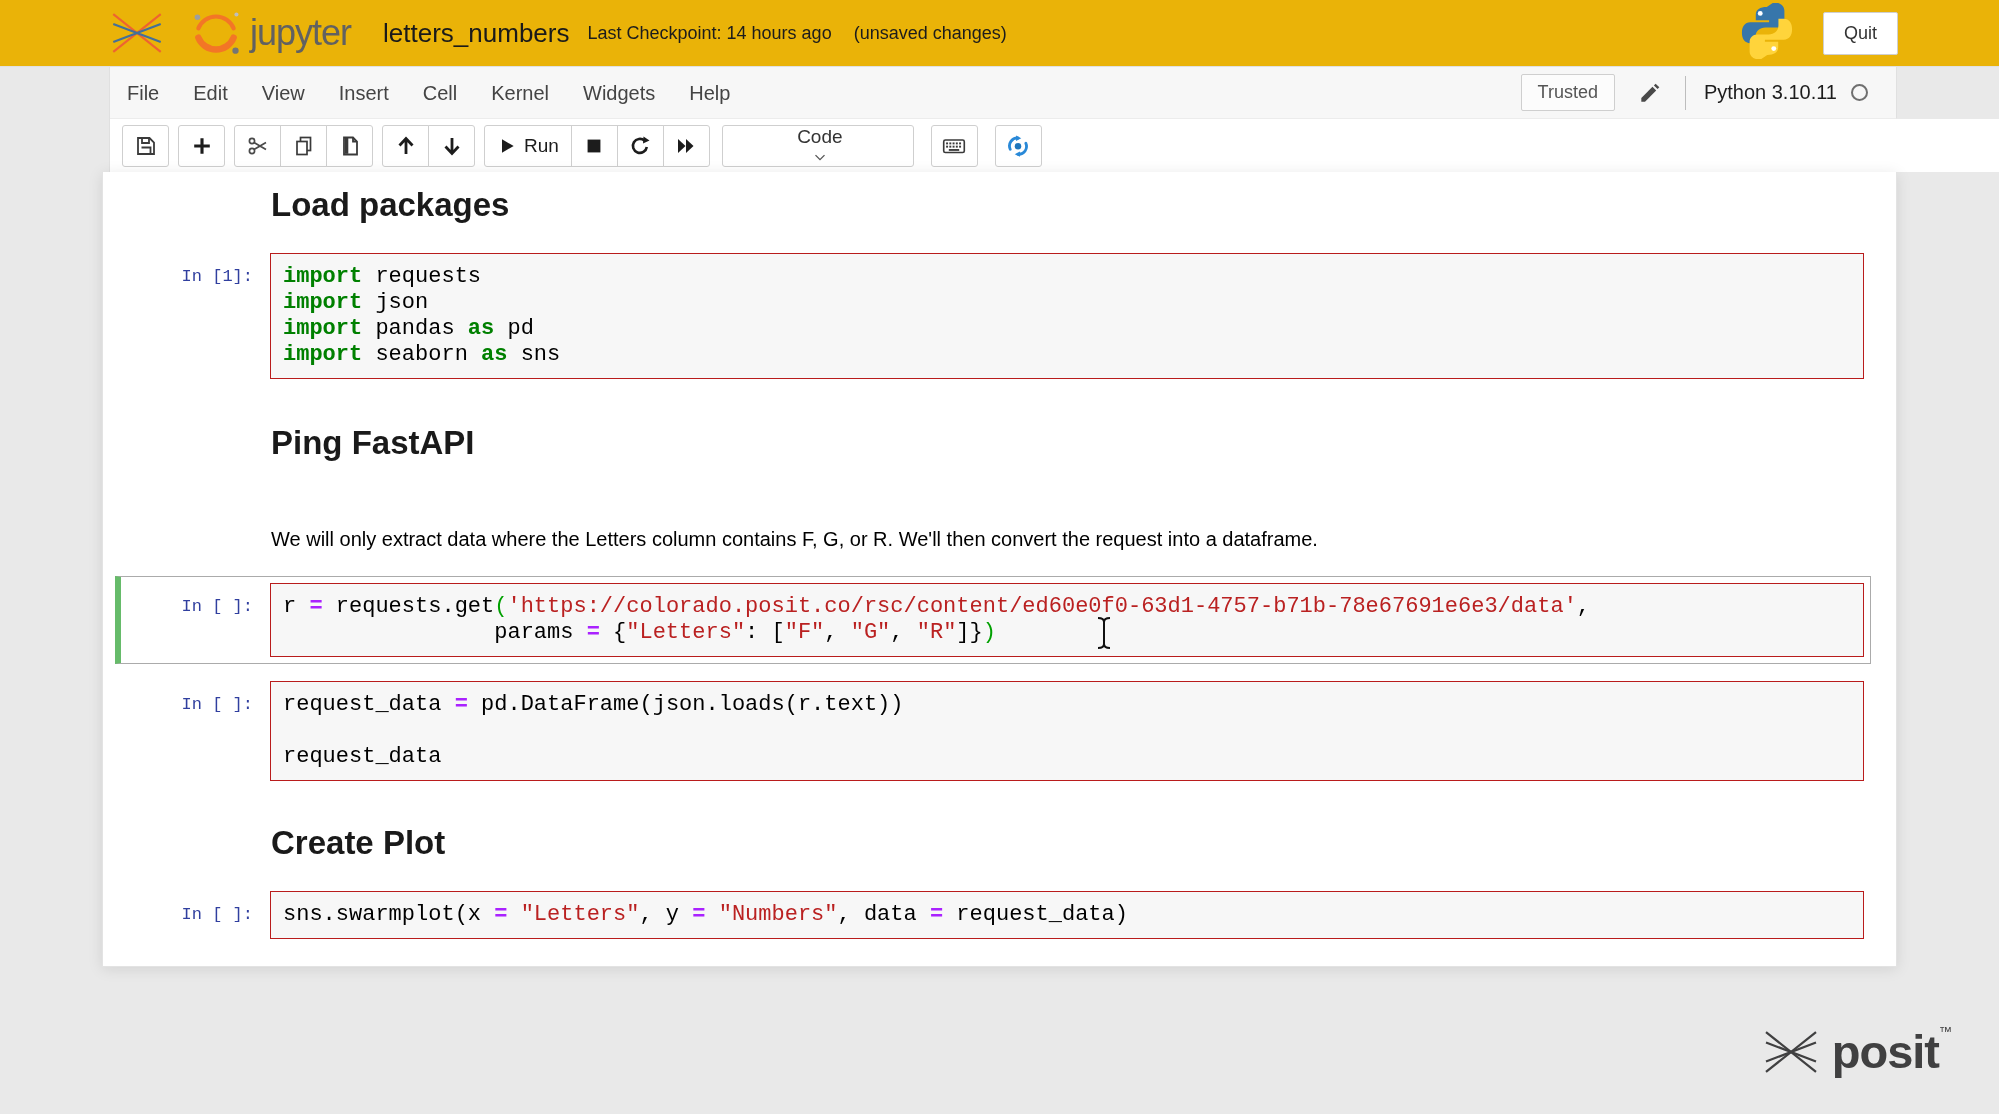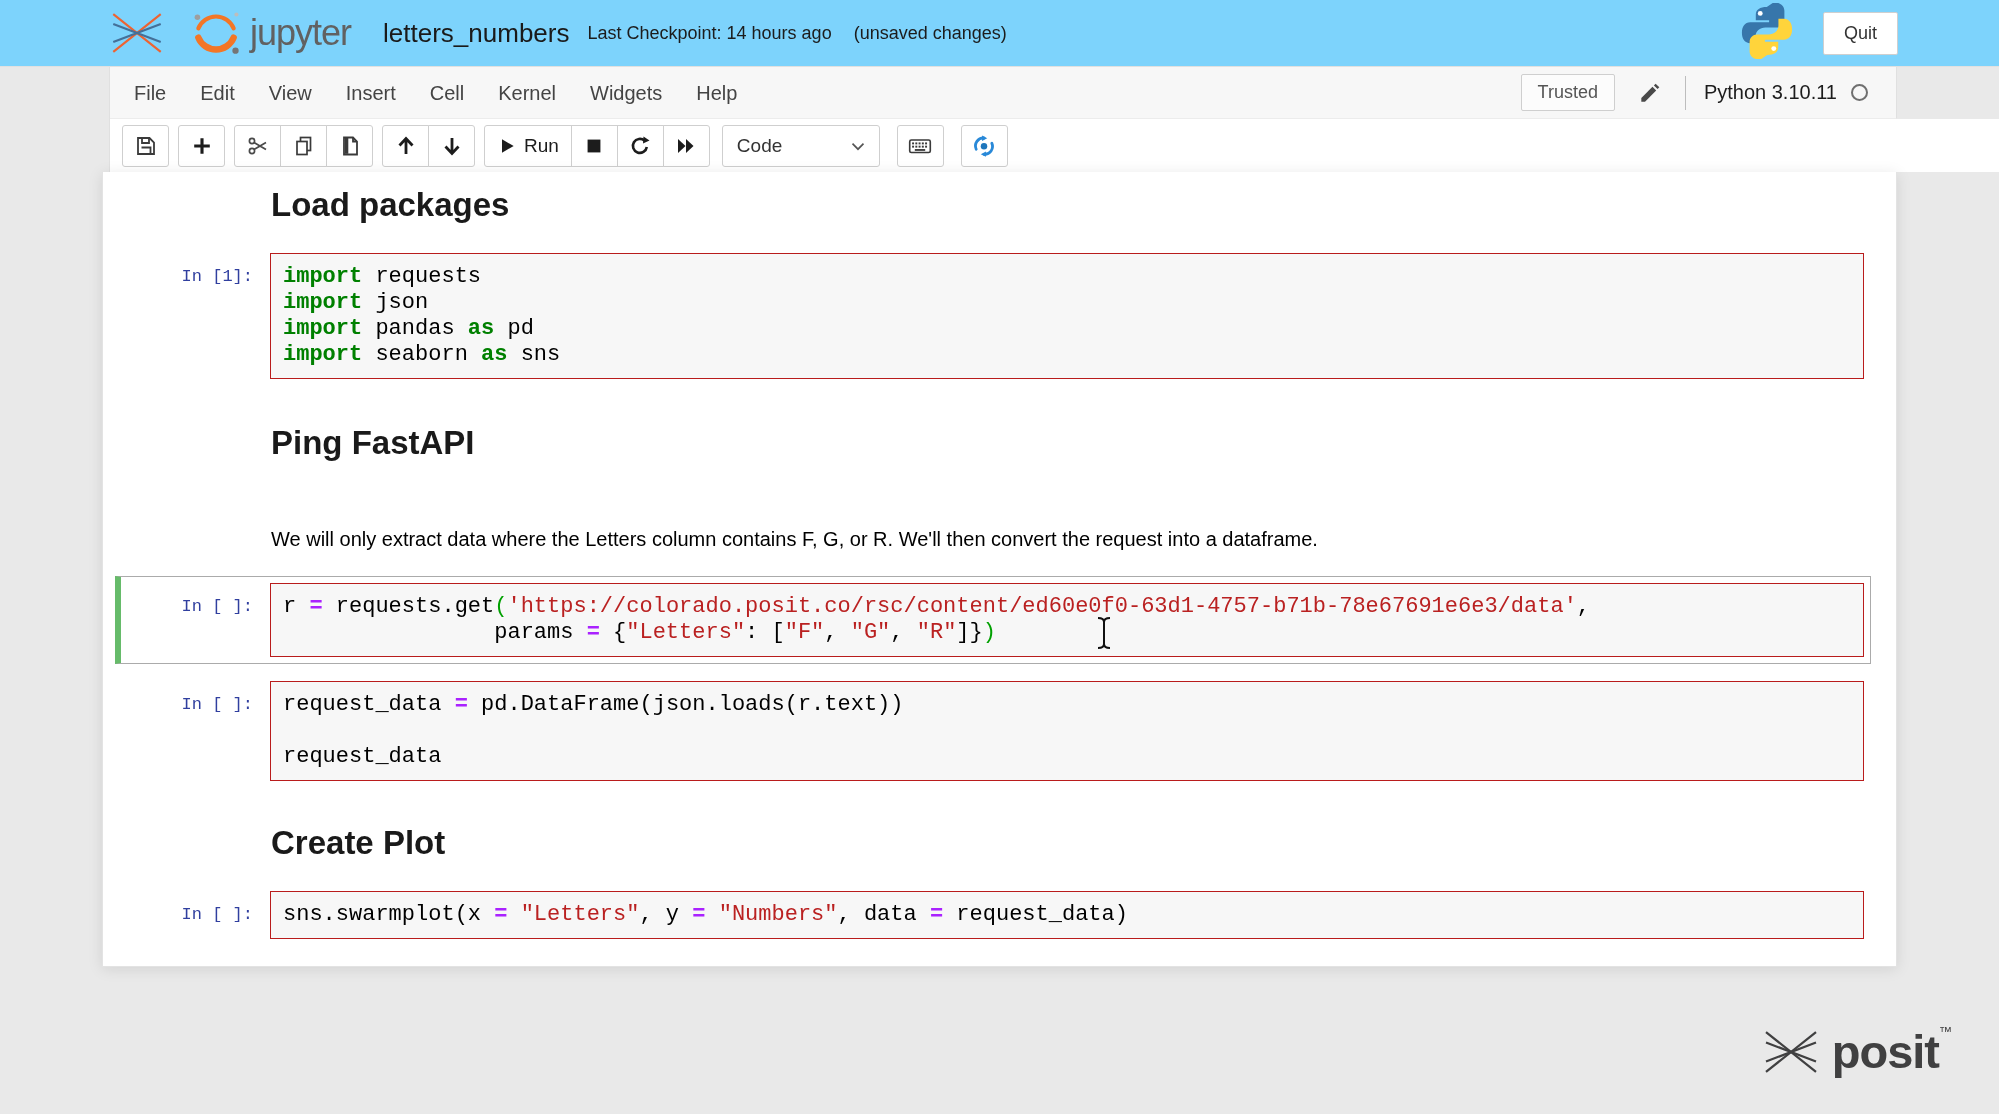--- a/index.html
+++ b/index.html
@@ -1,36 +1,36 @@
 <!DOCTYPE html>
 <html><head>
 <meta charset="utf-8">
 <style>
   * { margin:0; padding:0; box-sizing:border-box; }
   html,body { width:1999px; height:1114px; overflow:hidden; background:#e9e9e9;
               font-family:"Liberation Sans", sans-serif; }
 
   
-  .app-header { position:relative; height:67px; background:#7dd3fc; border-bottom:1px solid #e1e1e1;
+  .app-header { position:relative; height:67px; background:#eab308; border-bottom:1px solid #e1e1e1;
                 display:flex; align-items:center; padding:0 101px 0 110px; }
   .brand-wrap { display:flex; align-items:center; }
   .jp-wordmark { font-size:36px; color:#616161; letter-spacing:-1px; margin-left:8px; }
   .nb-title { font-size:26px; color:#1a1a1a; margin-left:32px; }
   .ckpt { font-size:18px; color:#1c1c1c; margin-left:18px; }
   .unsaved { font-size:18px; color:#1c1c1c; margin-left:22px;text-align:center; }
   .hdr-spacer { flex:1; }
   .quit-btn { margin-left:28px; font-size:18px; color:#333; background:#fff;
               border:1px solid #cfcfcf; border-radius:2px; padding:10px 20px; cursor:pointer; }
 
   
   .chrome-wrap { margin-left:109px; border-left:1px solid #e0e0e0; }
   .menubar { height:52px; background:#f7f7f7; border-bottom:1px solid #ececec;
              display:flex; align-items:center; border-right:1px solid #e0e0e0;
              margin-right:102px; }
-  .menu-items { display:flex; align-items:center; padding-left:7px; }
+  .menu-items { display:flex; align-items:center; }
   .menu-item { font-size:20px; color:#444; padding:0 17px; line-height:52px; cursor:pointer; }
   .menu-right { margin-left:auto; display:flex; align-items:center; padding-right:28px; }
   .trusted-btn { font-size:18px; color:#555; background:#fcfcfc; border:1px solid #cfcfcf;
                  border-radius:2px; padding:7px 16px; }
   .pencil-wrap { margin-left:22px; display:flex; align-items:center; }
   .menu-divider { width:1px; height:34px; background:#bdbdbd; margin:0 18px 0 22px; }
   .kernel-name { font-size:20px; color:#1c1c1c; }
   .kernel-circle { width:17px; height:17px; border:2px solid #6f6f6f; border-radius:50%;
                    margin-left:14px; }
 
@@ -38,23 +38,23 @@
   .toolbar { height:53px; background:#fff; display:flex; align-items:center; padding-left:3px; }
   .btn-group { display:flex; margin-left:9px; }
   .tbtn { min-width:47px; height:42px; background:#fff; border:1px solid #cfcfcf;
           display:flex; align-items:center; justify-content:center; cursor:pointer; }
   .btn-group .tbtn + .tbtn { margin-left:-1px; }
   .btn-group .tbtn:first-child { border-radius:3px 0 0 3px; }
   .btn-group .tbtn:last-child { border-radius:0 3px 3px 0; }
   .btn-group .tbtn:only-child { border-radius:3px; }
   .run-btn { padding:0 12px; }
   .run-label { font-size:19px; color:#1c1c1c; margin-left:7px; }
-  .cell-type-select { margin-left:12px; width:158px; height:42px; border:1px solid #cfcfcf;
+  .cell-type-select { margin-left:12px; width:192px; height:42px; border:1px solid #cfcfcf;
                       border-radius:3px; background:#fff; display:flex; align-items:center;
-                      padding:0 10px 0 14px; cursor:pointer; }
+                      padding:0 10px 0 14px; cursor:pointer;flex-direction:column; }
   .cell-type-value { font-size:19px; color:#333; flex:1; }
 
   
   .main-area { position:relative; height:941px; background:#e9e9e9; }
   .nb-page { position:absolute; left:102px; top:0; width:1795px; height:795px; background:#fff;
              border:1px solid #e3e3e3; border-top:none; box-shadow:0 2px 14px rgba(0,0,0,0.10); }
 
   .md-h2 { font-size:33px; line-height:38px; font-weight:bold; color:#1a1a1a; margin:0 25px 0 168px; }
   .h-load { margin-top:14px; }
   .h-ping { margin-top:38px; }

